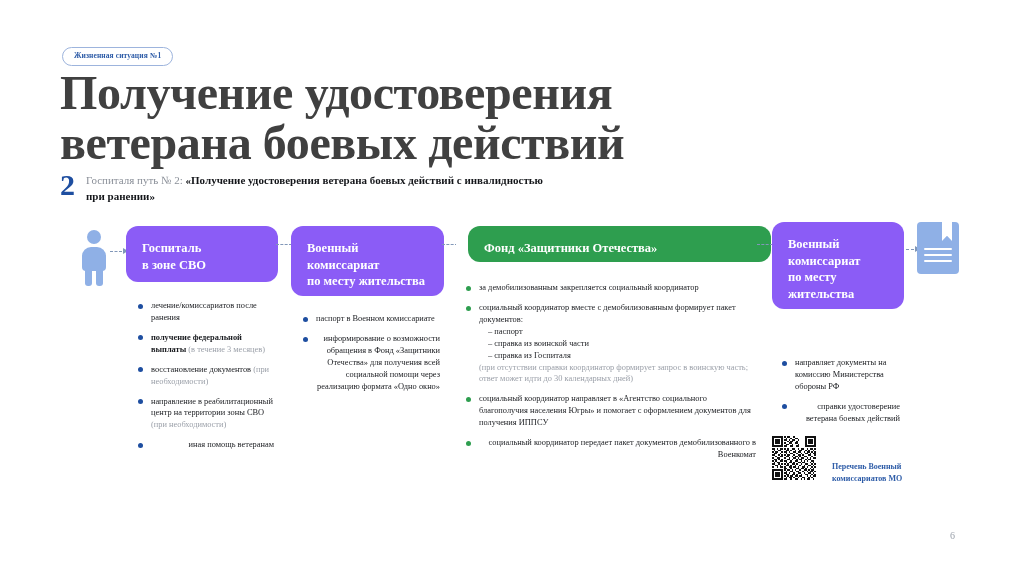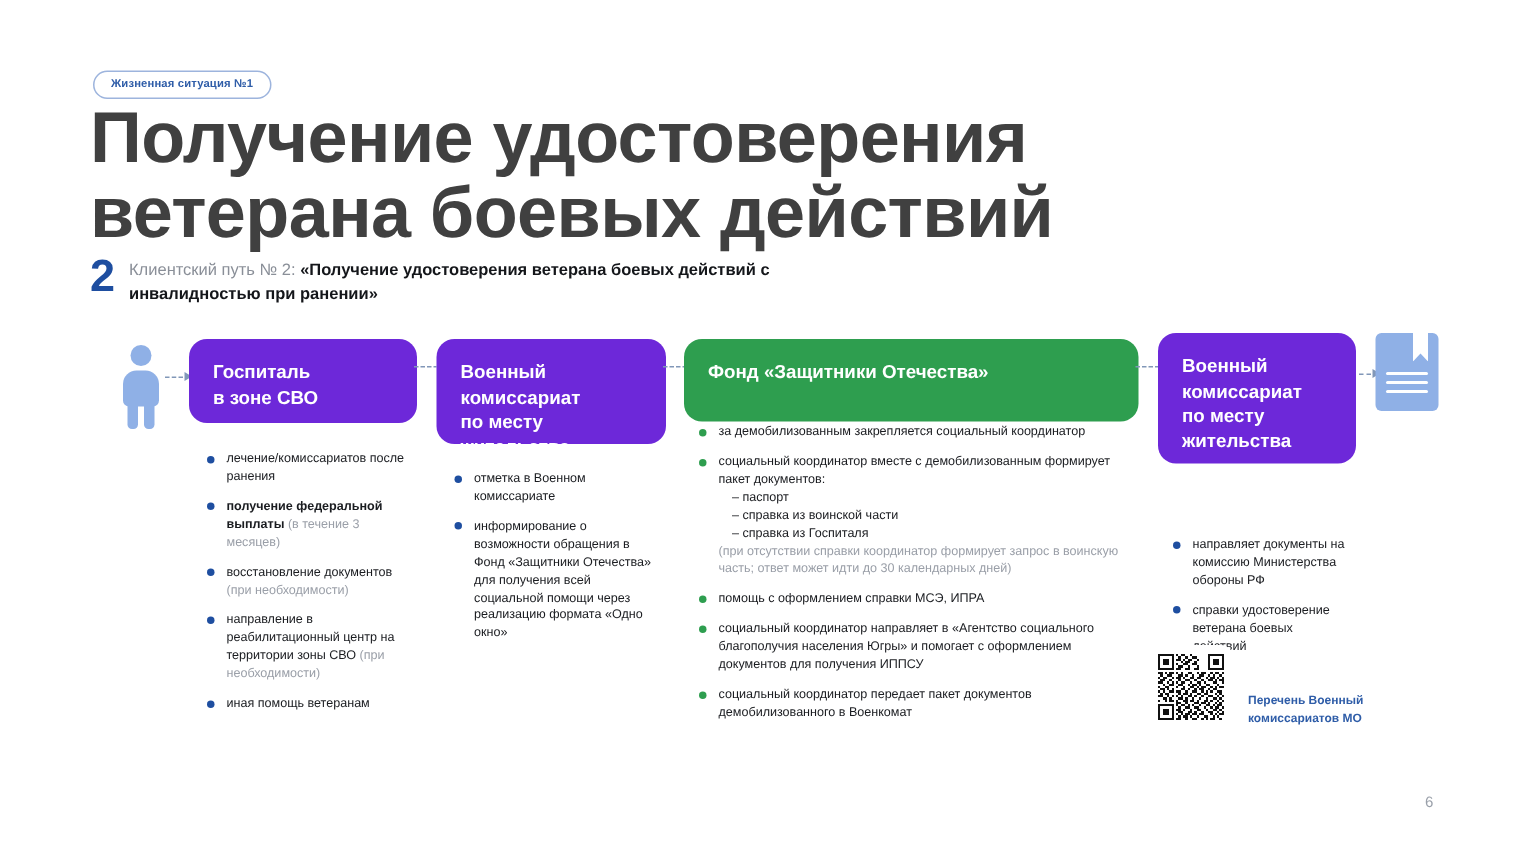--- a/index.html
+++ b/index.html
@@ -2,21 +2,21 @@
 <html lang="ru"><head>
 <meta charset="utf-8">
 <style>
   * { box-sizing: border-box; margin: 0; padding: 0; }
   html, body {
     width: 1024px; height: 576px;
     background: #ffffff;
     font-family: "Liberation Sans", "DejaVu Sans", sans-serif;
     overflow: hidden;
   }
-  .slide { position: relative; width: 1024px; height: 576px; background:#fff; }
+  .slide { position: relative; width: 1024px; height: 576px; background:#fff;font-family:Liberation Serif, serif; }
 
   
   .badge {
     position: absolute; left: 62px; top: 47px;
     border: 1px solid #9db4dd; border-radius: 11px;
     padding: 4px 11px 5px;
     font-size: 7.5px; font-weight: 700; color: #2f5da8;
     letter-spacing: .1px; white-space: nowrap; line-height: 1;
   }
 
@@ -55,36 +55,36 @@
   }
   .conn { position: absolute; height: 0; border-top: 1.4px dashed #8197b8; }
 
   .card { position: absolute; background: #ffffff; border-radius: 12px; }
 
   .boxhdr {
     position: absolute; border-radius: 12px;
     color: #ffffff; font-weight: 700; font-size: 12.5px; line-height: 1.33;
     padding: 14px 16px; white-space: pre-line;
   }
-  .blue  { background: #6d28d9; }
+  .blue  { background: #8b5cf6; }
   .green { background: #2e9e4f; }
 
   ul.bl { list-style: none; }
   ul.bl li {
     position: relative; padding-left: 13px;
     font-size: 8.4px; line-height: 1.42; color: #1a1c20; margin-bottom: 8px;
   }
   ul.bl li::before {
     content: ""; position: absolute; left: 0; top: 3.6px;
     width: 5px; height: 5px; border-radius: 50%; background: #1e4ea0;
   }
   ul.bl.g li::before { background: #2e9e4f; }
   ul.bl li .muted { color: #9a9fa8; }
   ul.bl li .sub { display: block; padding-left: 9px; }
-  ul.bl li:last-child { margin-bottom: 0; }
+  ul.bl li:last-child { margin-bottom: 0; text-align: right; }
 
   
   .docicon { position: absolute; left: 917px; top: 222px; width: 42px; height: 52px; background: #8fb0e6; border-radius: 4px; }
   .docicon .ribbon {
     position: absolute; right: 7px; top: 0; width: 10px; height: 19px; background: #ffffff;
     clip-path: polygon(0 0, 100% 0, 100% 100%, 50% 72%, 0 100%);
   }
   .docicon .ln { position: absolute; left: 7px; height: 2.4px; background: #ffffff; border-radius: 1px; }
 
   
@@ -99,21 +99,21 @@
 <div class="slide">
 
   <div class="badge">Жизненная ситуация №1</div>
 
   <div class="title">Получение удостоверения
 ветерана боевых действий</div>
 
   <div class="subwrap">
     <div class="subnum">2</div>
     <div class="subtxt">
-      <span class="muted">Клиентский путь № 2: </span><span class="strong">«Получение удостоверения ветерана боевых действий с инвалидностью при ранении»</span>
+      <span class="muted">Госпиталя путь № 2: </span><span class="strong">«Получение удостоверения ветерана боевых действий с инвалидностью при ранении»</span>
     </div>
   </div>
 
   <div class="flow">
 
     <div class="person">
       <div class="head"></div>
         <div class="body"></div>
         <div class="lgl"></div>
         <div class="lgr"></div>
@@ -134,38 +134,37 @@
       <li><span>иная помощь ветеранам</span></li>
     </ul>
 
     <div class="conn" style="left:276px; top:244px; width:16px;"></div>
 
     <div class="card" style="left:291px; top:226px; width:153px; height:200px;"></div>
     <div class="boxhdr blue" style="left:291px; top:226px; width:153px; height:70px;">Военный
 комиссариат
 по месту жительства</div>
     <ul class="bl" style="position:absolute; left:303px; top:313px; width:137px;">
-      <li><span>отметка в Военном комиссариате</span></li>
+      <li><span>паспорт в Военном комиссариате</span></li>
       <li><span>информирование о возможности обращения в Фонд «Защитники Отечества» для получения всей социальной помощи через реализацию формата «Одно окно»</span></li>
     </ul>
 
     <div class="conn" style="left:442px; top:244px; width:16px;"></div>
 
     <div class="card" style="left:456px; top:226px; width:303px; height:232px;"></div>
-    <div class="boxhdr green" style="left:456px; top:226px; width:303px; height:55px;">Фонд «Защитники Отечества»</div>
+    <div class="boxhdr green" style="left:468px; top:226px; width:303px; height:36px;">Фонд «Защитники Отечества»</div>
     <ul class="bl g" style="position:absolute; left:466px; top:282px; width:290px;">
       <li><span>за демобилизованным закрепляется социальный координатор</span></li>
       <li>
         <span>социальный координатор вместе с демобилизованным формирует пакет документов:</span>
         <span class="sub">– паспорт</span>
         <span class="sub">– справка из воинской части</span>
         <span class="sub">– справка из Госпиталя</span>
         <span class="muted">(при отсутствии справки координатор формирует запрос в воинскую часть; ответ может идти до 30 календарных дней)</span>
       </li>
-      <li><span>помощь с оформлением справки МСЭ, ИПРА</span></li>
       <li><span>социальный координатор направляет в «Агентство социального благополучия населения Югры»  и помогает с оформлением документов для получения ИППСУ</span></li>
       <li><span>социальный координатор передает пакет документов демобилизованного в Военкомат</span></li>
     </ul>
 
     <div class="conn" style="left:757px; top:244px; width:16px;"></div>
 
     <div class="card" style="left:772px; top:222px; width:132px; height:196px;"></div>
     <div class="boxhdr blue" style="left:772px; top:222px; width:132px; height:87px;">Военный
 комиссариат
 по месту

